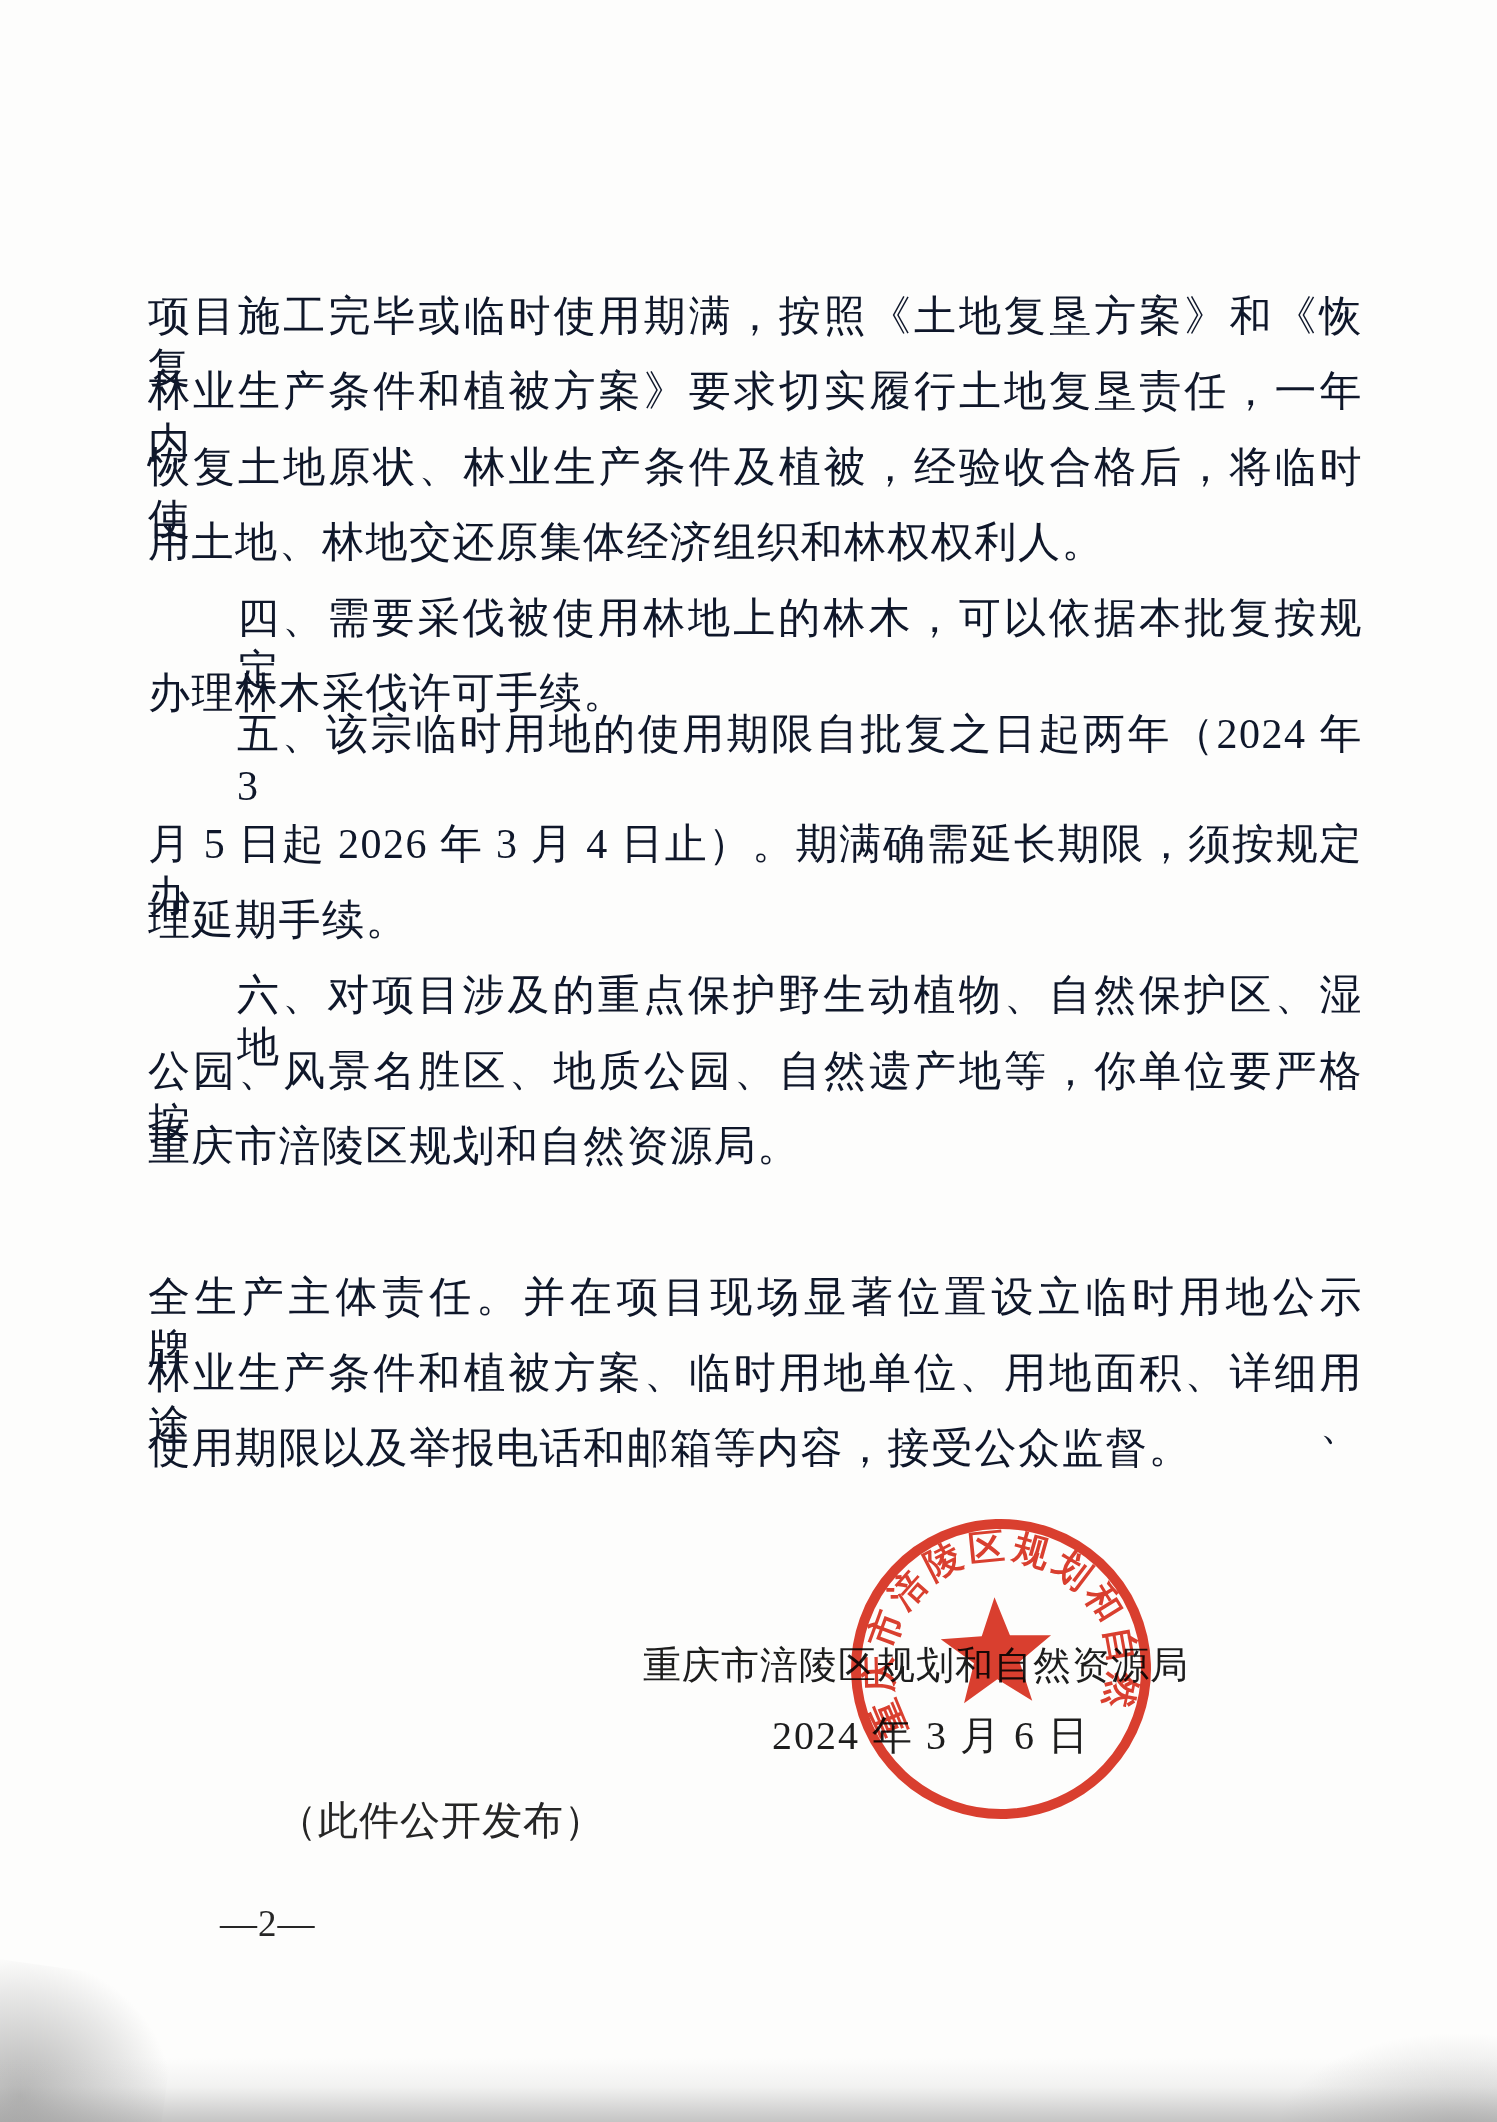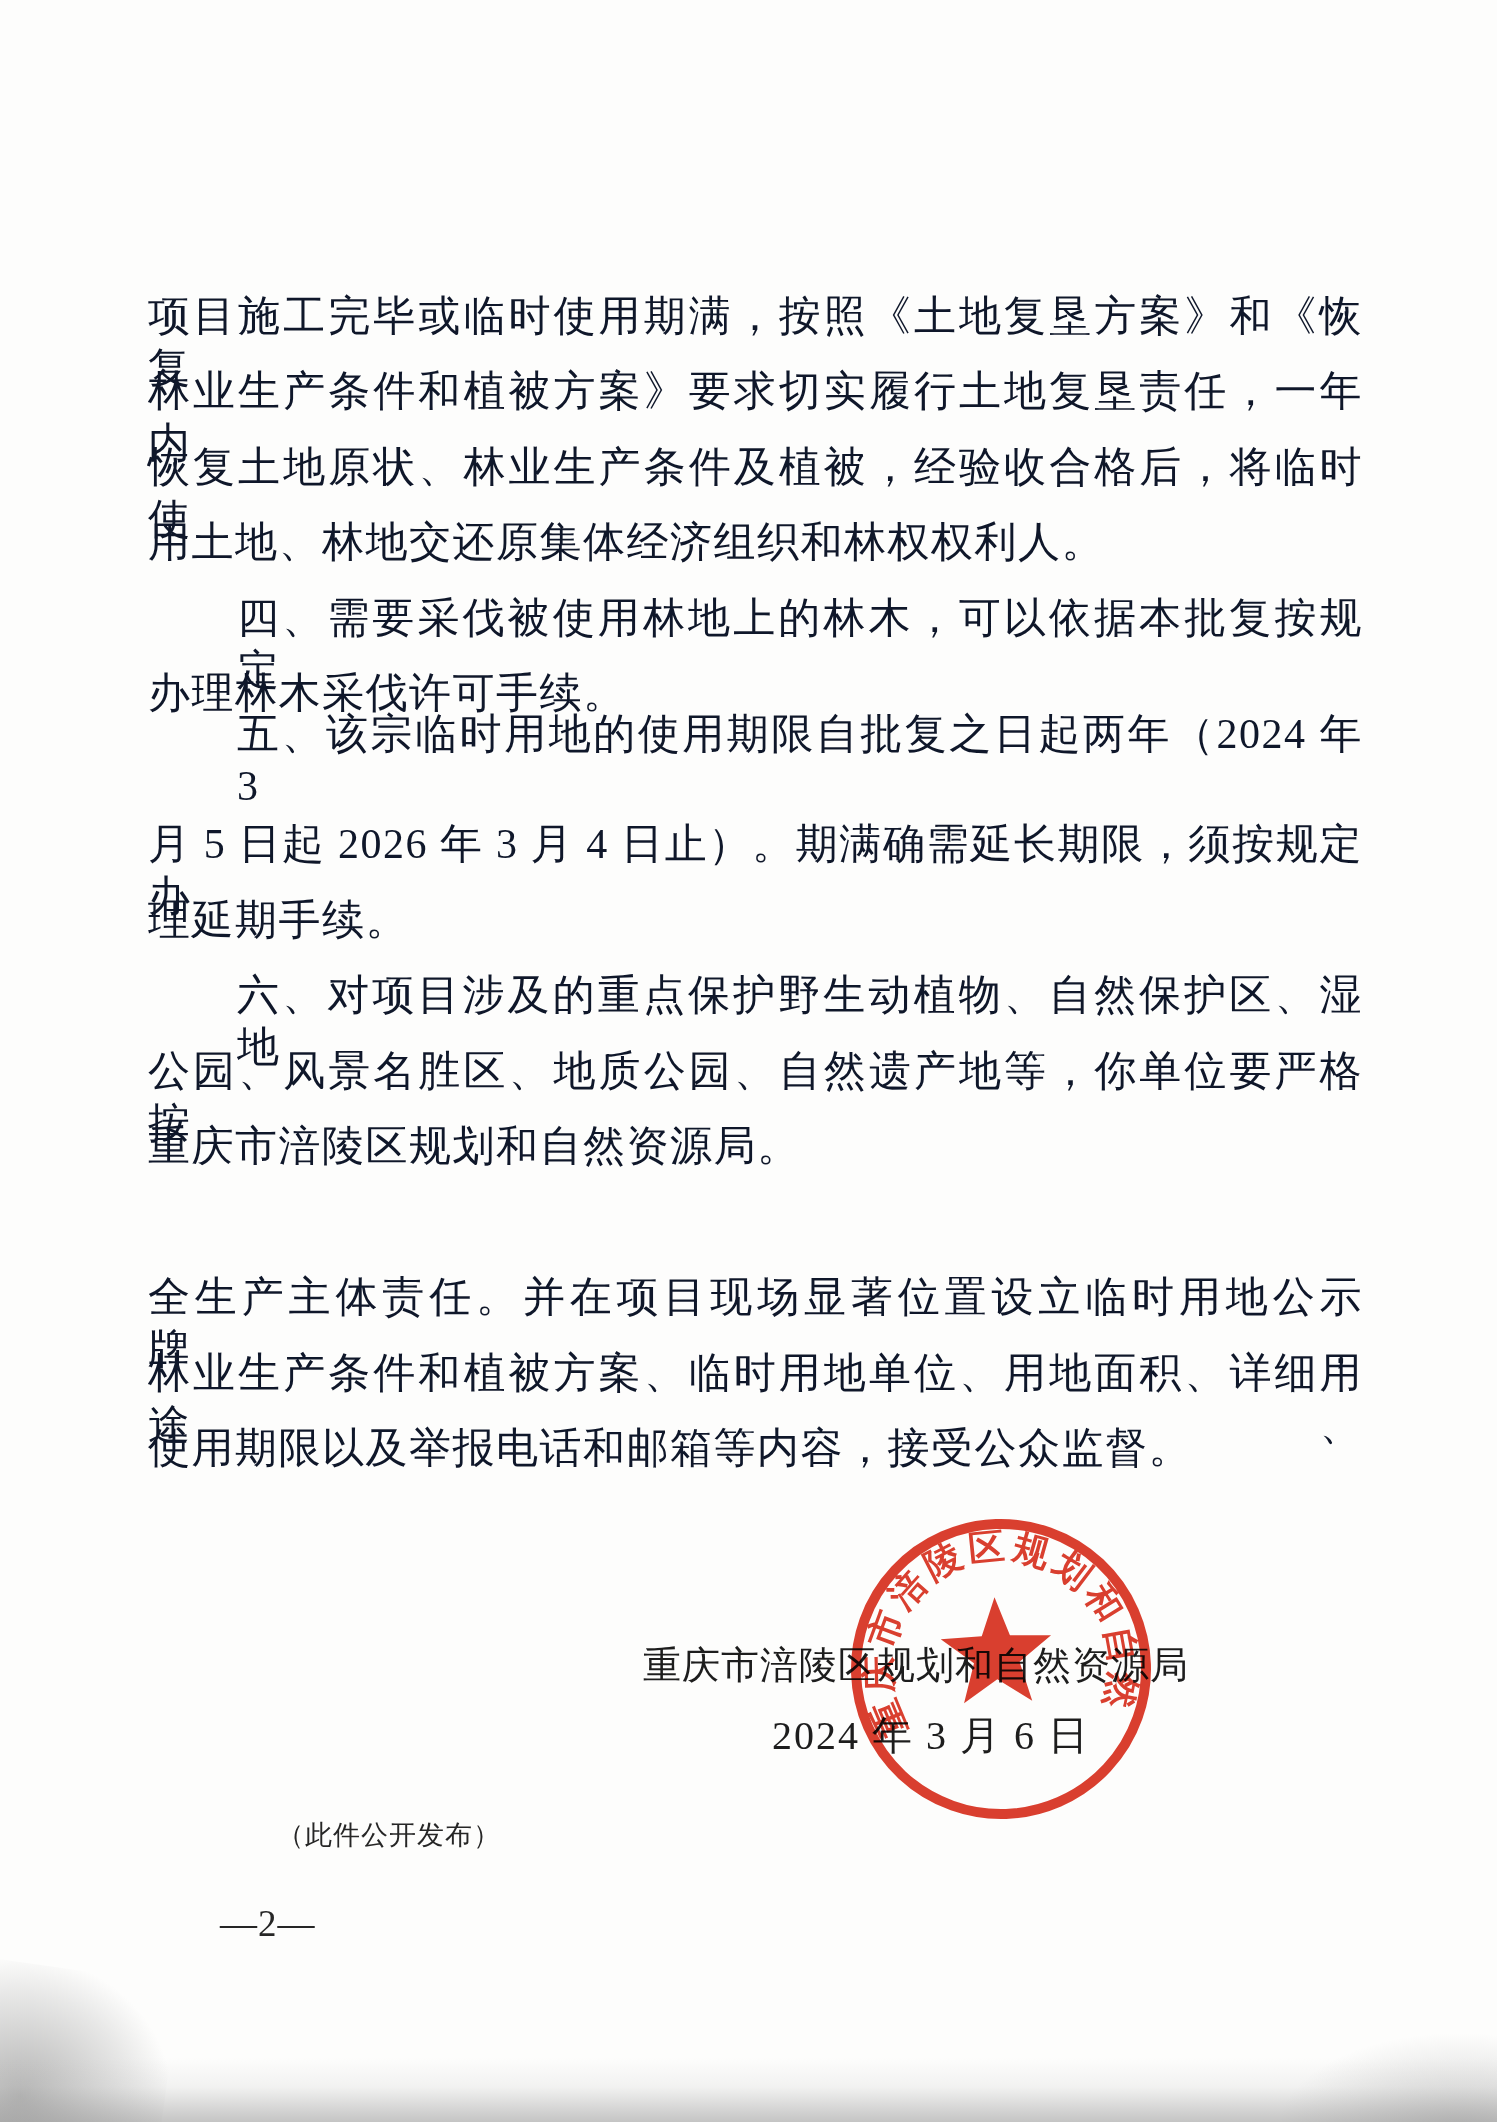--- a/index.html
+++ b/index.html
@@ -41,24 +41,23 @@
     position:absolute;
     left:772px; top:1708px;
     font-size:40px;
     letter-spacing:2px;
     white-space:nowrap;
     color:#1d1d1d;
   }
   .release-note{
     position:absolute;
     left:277px; top:1793px;
-    font-size:27px;
+    font-size:40px;
     letter-spacing:1px;
     white-space:nowrap;
-    margin-top:24px;
   }
   .page-number{
     position:absolute;
     left:220px; top:1902px;
     font-size:37px;
     letter-spacing:1px;
   }
   .seal{
     position:absolute;
     left:840px; top:1508px;

